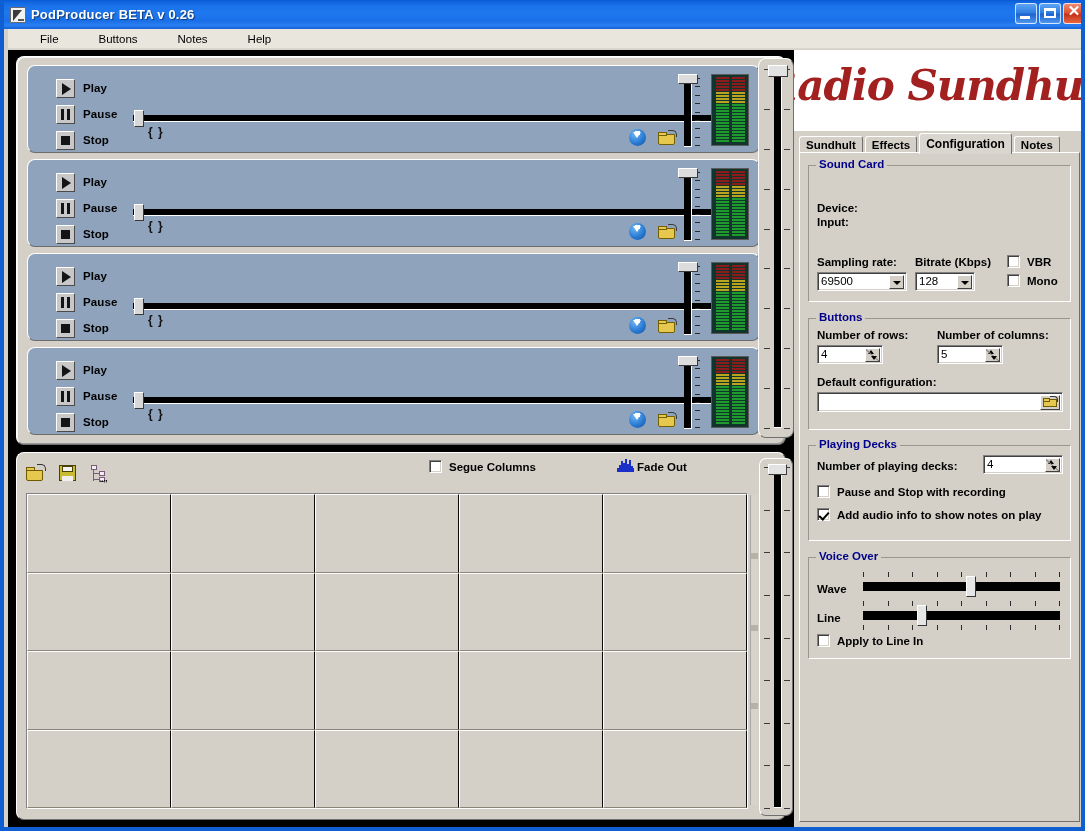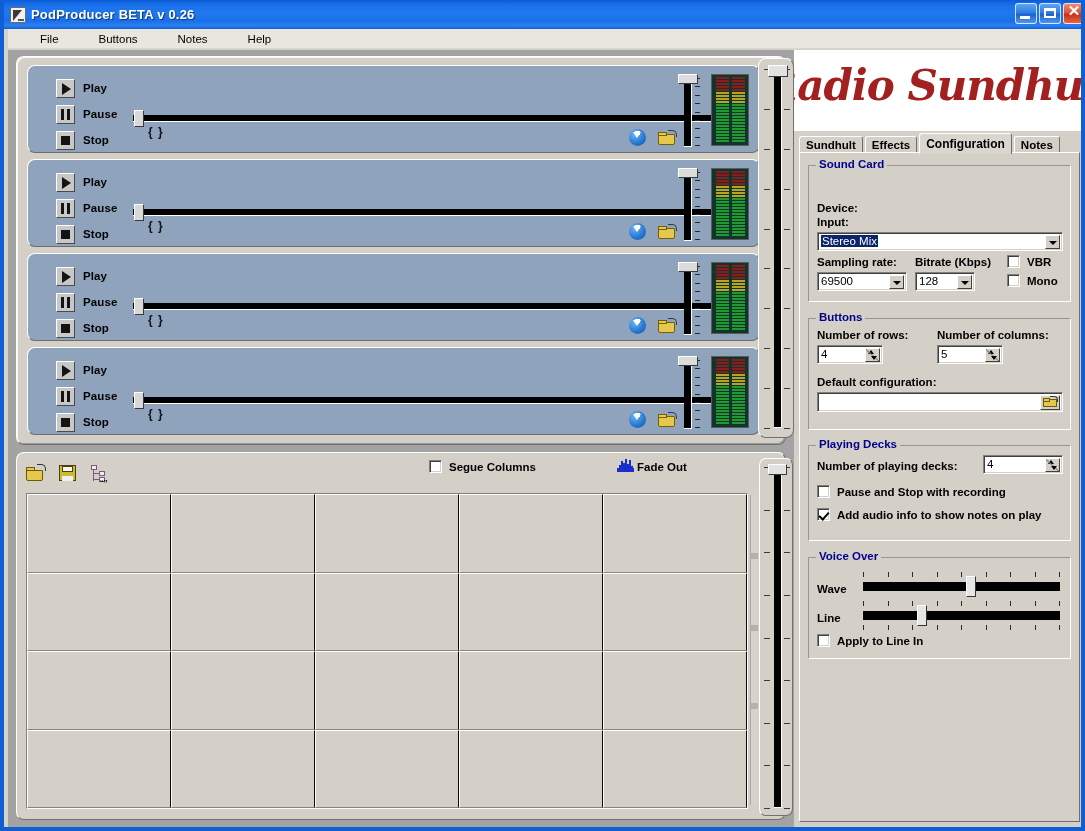--- a/index.html
+++ b/index.html
@@ -138,21 +138,21 @@
     color: #000;
     cursor: default;
     margin-left: 24px;
   }
 
   
   #left-pane {
     position: absolute;
     left: 4px; top: 50px;
     width: 786px; height: 777px;
-    background: #a3a3a3;
+    background: #000000;
   }
 
   
   #decks-group {
     position: absolute;
     left: 8px; top: 6px;
     width: 770px; height: 389px;
     background: #d4d0c8;
     border-radius: 8px;
     box-sizing: border-box;
@@ -1469,24 +1469,20 @@
     </div>
 
     <div id="tabpage">
 
       <div class="gbox" style="left:8px; top:12px; width:263px; height:137px;">
         <div class="gbox-title">Sound Card</div>
 
         <div class="fld-label" style="left:8px; top:10px;margin-top:26px;">Device:</div>
 
         <div class="fld-label" style="left:8px; top:50px;">Input:</div>
-        <div class="combo" style="left:8px; top:66px; width:246px;">
-          <span class="ctext sel">Stereo Mix</span>
-          <span class="carrow"></span>
-        </div>
 
         <div class="fld-label" style="left:8px; top:90px;">Sampling rate:</div>
         <div class="combo" style="left:8px; top:106px; width:90px;">
           <span class="ctext">69500</span>
           <span class="carrow"></span>
         </div>
 
         <div class="fld-label" style="left:106px; top:90px;">Bitrate (Kbps)</div>
         <div class="combo" style="left:106px; top:106px; width:60px;">
           <span class="ctext">128</span>

